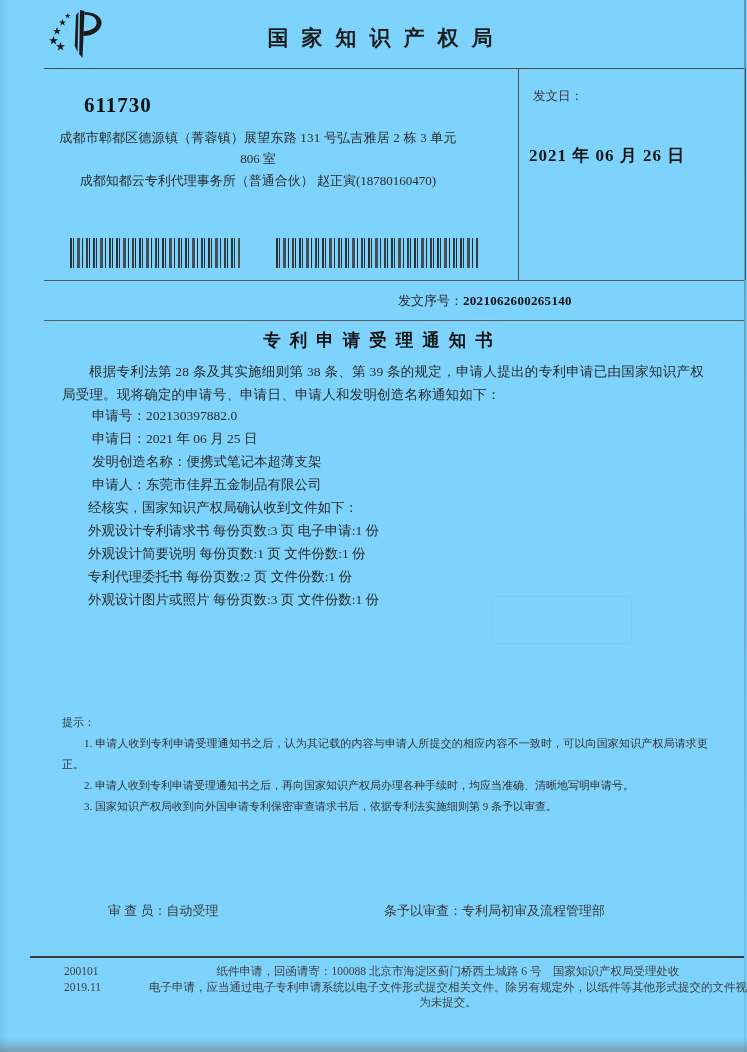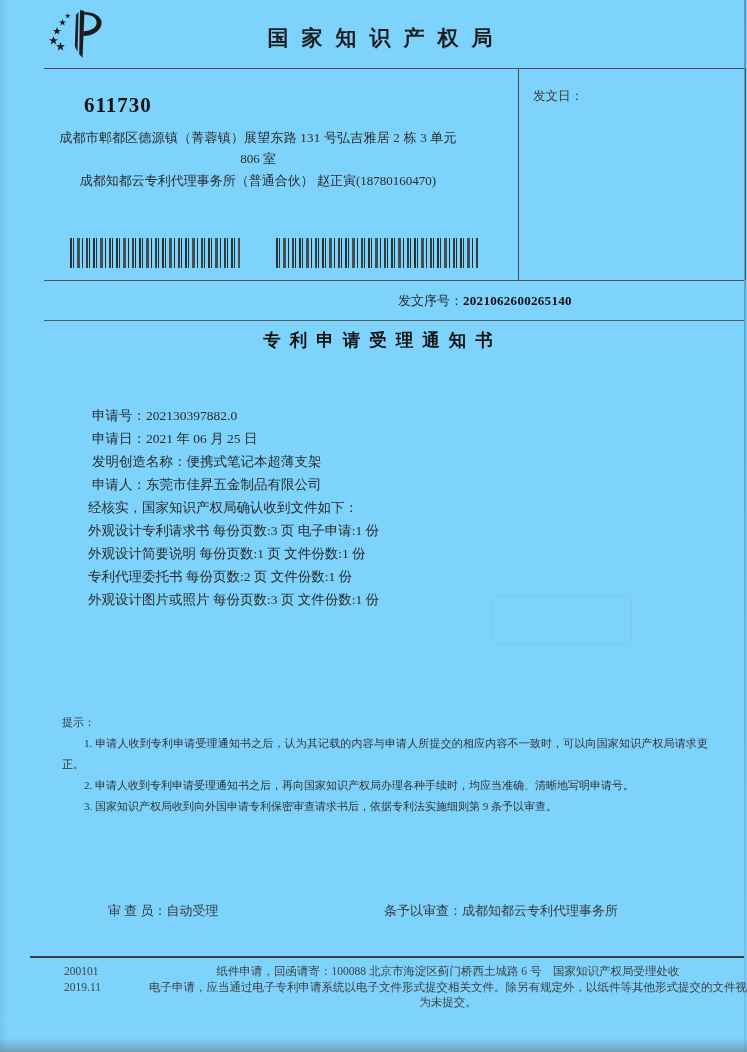--- a/index.html
+++ b/index.html
@@ -115,36 +115,38 @@
       <polygon points="30,7 32.5,4 31.5,44 28.8,38"></polygon>
       <polygon points="34,2 38.5,3 36.5,50 33.2,46"></polygon>
       <path d="M38.5,4 C56,4.5 60,16 51,23.5 C46.5,27.2 41,28 37.2,28 L37.4,23.2 C45,23 51.5,19.5 50.5,13.5 C49.7,8.5 44,6.5 38.3,6.8 Z"></path>
     </g>
   </svg>
   <div class="agency-title">国家知识产权局</div>
   <div class="rule rule-header"></div>
 
   <div class="date-box">
     <span class="label">发文日：</span>
+    <span class="value">2021 年 06 月 26 日</span>
   </div>
 
   <div class="postcode">611730</div>
   <div class="addr1">成都市郫都区德源镇（菁蓉镇）展望东路 131 号弘吉雅居 2 栋 3 单元</div>
   <div class="addr2">806 室</div>
   <div class="addr3">成都知都云专利代理事务所（普通合伙）  赵正寅(18780160470)</div>
 
   <div class="barcode left"></div>
   <div class="barcode right"></div>
   <div class="rule rule-mid"></div>
 
   <div class="num-row serial"><span>发文序号：</span><b>2021062600265140</b></div>
   <div class="rule rule-num"></div>
 
   <div class="doc-title">专利申请受理通知书</div>
 
+  <div class="para1">根据专利法第 28 条及其实施细则第 38 条、第 39 条的规定，申请人提出的专利申请已由国家知识产权局受理。现将确定的申请号、申请日、申请人和发明创造名称通知如下：</div>
 
   <div class="details">
     <div>申请号：202130397882.0</div>
     <div>申请日：2021 年 06 月 25 日</div>
     <div>发明创造名称：便携式笔记本超薄支架</div>
     <div>申请人：东莞市佳昇五金制品有限公司</div>
   </div>
 
   <div class="received">
     <div>经核实，国家知识产权局确认收到文件如下：</div>
@@ -157,21 +159,21 @@
   <div class="ghost"></div>
 
   <div class="notes">
     <div class="note-label">提示：</div>
     <p>1. 申请人收到专利申请受理通知书之后，认为其记载的内容与申请人所提交的相应内容不一致时，可以向国家知识产权局请求更正。</p>
     <p>2. 申请人收到专利申请受理通知书之后，再向国家知识产权局办理各种手续时，均应当准确、清晰地写明申请号。</p>
     <p>3. 国家知识产权局收到向外国申请专利保密审查请求书后，依据专利法实施细则第 9 条予以审查。</p>
   </div>
 
   <div class="signoff-examiner"><span>审 查 员：</span><span>自动受理</span></div>
-  <div class="signoff-dept"><span>条予以审查：</span><span>成都知都云专利代理事务所</span></div>
+  <div class="signoff-dept"><span>条予以审查：</span><span>专利局初审及流程管理部</span></div>
 
   <div class="rule rule-footer"></div>
   <div class="footer-codes">
     <div>200101</div>
     <div>2019.11</div>
   </div>
   <div class="footer-text">
     <p>纸件申请，回函请寄：100088  北京市海淀区蓟门桥西土城路 6 号　国家知识产权局受理处收</p>
     <p>电子申请，应当通过电子专利申请系统以电子文件形式提交相关文件。除另有规定外，以纸件等其他形式提交的文件视为未提交。</p>
   </div>

